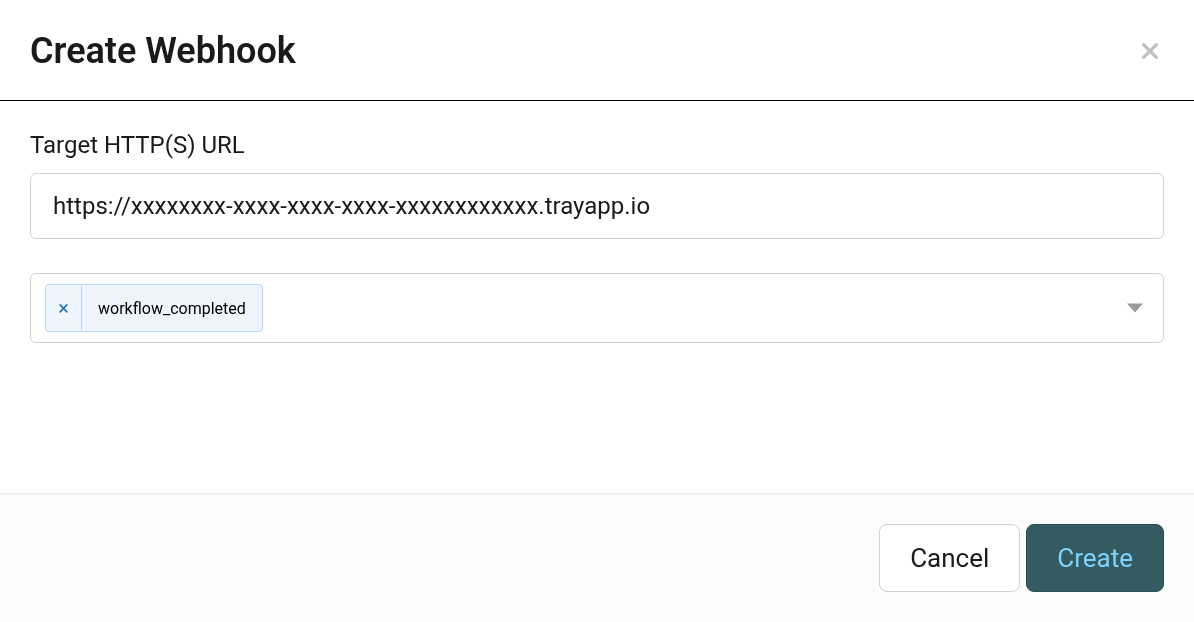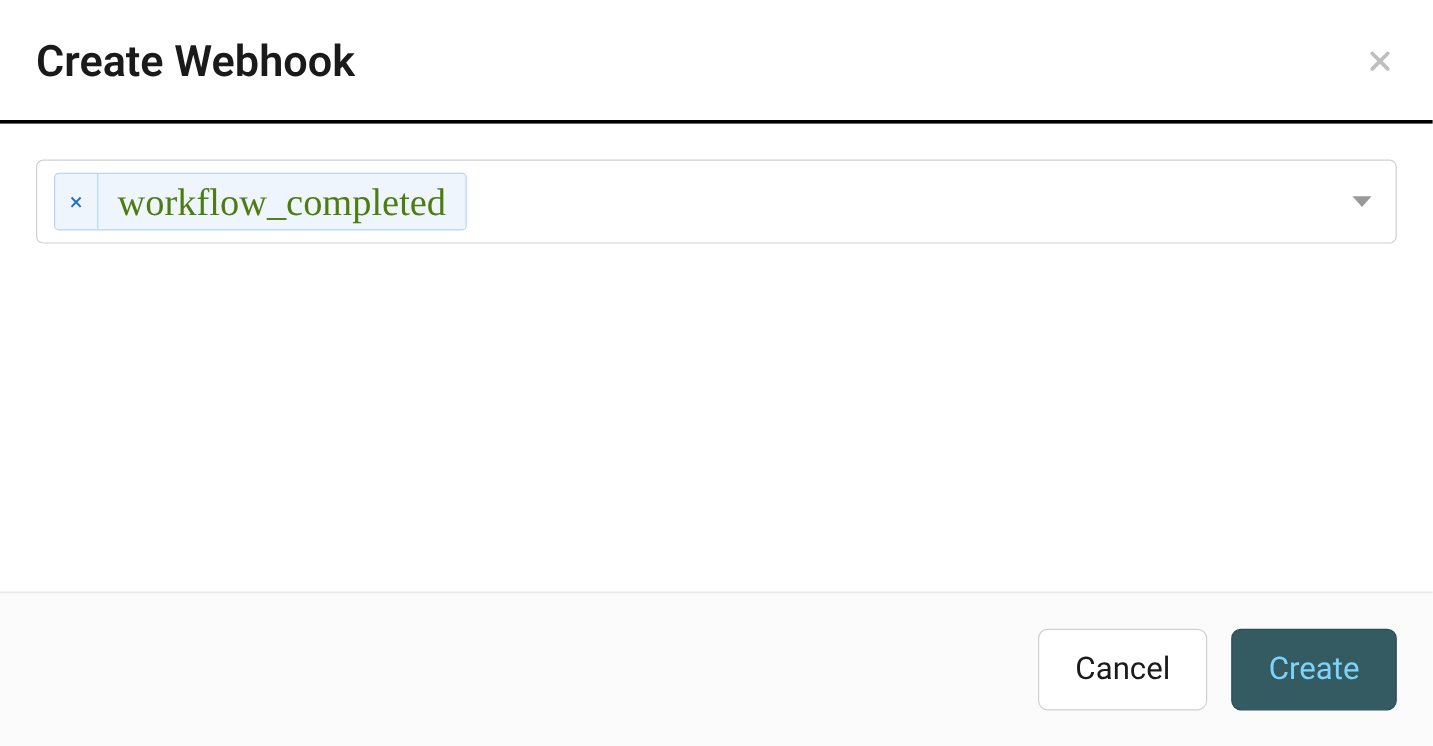--- a/index.html
+++ b/index.html
@@ -18,21 +18,21 @@
   .modal {
     display: flex;
     flex-direction: column;
     height: 100%;
   }
   .modal-header {
     display: flex;
     align-items: center;
     justify-content: space-between;
     padding: 30px 30px 28px 30px;
-    border-bottom: 3px solid #000000;
+    border-bottom: 1px solid #000000;
   }
   .modal-title {
     font-size: 36px;
     font-weight: 600;
     color: #1a1a1a;
   }
   .close-icon {
     width: 28px;
     height: 28px;
     cursor: pointer;
@@ -100,44 +100,43 @@
     width: 36px;
     height: 100%;
     color: #1f6fc9;
     border-right: 1px solid #b3d6fb;
     cursor: pointer;
     font-size: 20px;
     line-height: 1;
   }
   .tag-label {
     padding: 0 16px;
-    font-size: 32px;
-    color: #4d7c0f;
+    font-size: 16px;
+    color: #000000;
     font-weight: 400;
-    font-family: Liberation Serif, serif;
   }
   .dropdown-caret {
     position: absolute;
     right: 20px;
     top: 50%;
     transform: translateY(-50%);
     width: 0;
     height: 0;
     border-left: 8px solid transparent;
     border-right: 8px solid transparent;
     border-top: 9px solid #9a9a9a;
     cursor: pointer;
   }
   .modal-footer {
     border-top: 1px solid #e5e5e5;
     background: #fbfbfb;
     padding: 30px 30px;
     display: flex;
     justify-content: flex-end;
-    gap: 20px;
+    gap: 6px;
     box-shadow: inset 0 1px 0 rgba(0,0,0,0.02);
   }
   .btn {
     height: 68px;
     padding: 0 30px;
     border-radius: 8px;
     font-size: 26px;
     font-weight: 400;
     cursor: pointer;
     font-family: inherit;
@@ -167,20 +166,24 @@
     <div class="close-icon">
       <svg viewBox="0 0 24 24" fill="none" stroke="currentColor" stroke-width="3.5" stroke-linecap="round">
         <line x1="5" y1="5" x2="19" y2="19"></line>
         <line x1="19" y1="5" x2="5" y2="19"></line>
       </svg>
     </div>
   </div>
 
   <div class="modal-body">
 
+    <div class="field-group">
+      <label class="field-label">Target HTTP(S) URL</label>
+      <input type="text" class="text-input" value="https://xxxxxxxx-xxxx-xxxx-xxxx-xxxxxxxxxxxx.trayapp.io" style="">
+    </div>
 
     <div class="field-group">
       <div class="select-wrap">
         <span class="tag">
           <span class="tag-remove">×</span>
           <span class="tag-label">workflow_completed</span>
         </span>
         <span class="dropdown-caret"></span>
       </div>
     </div>

